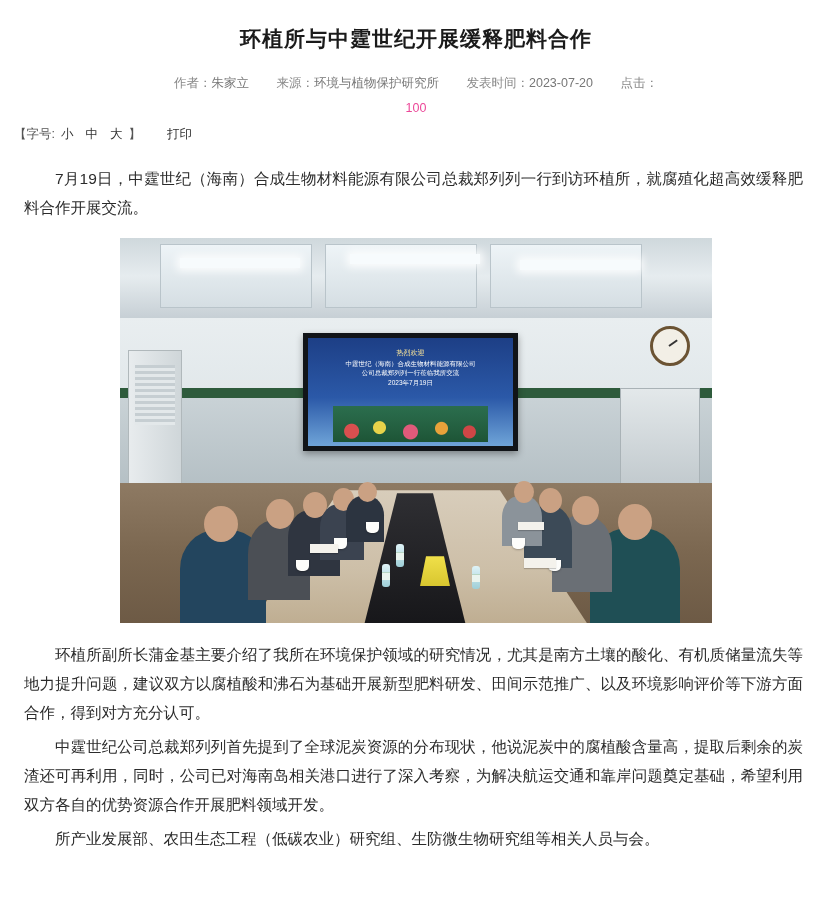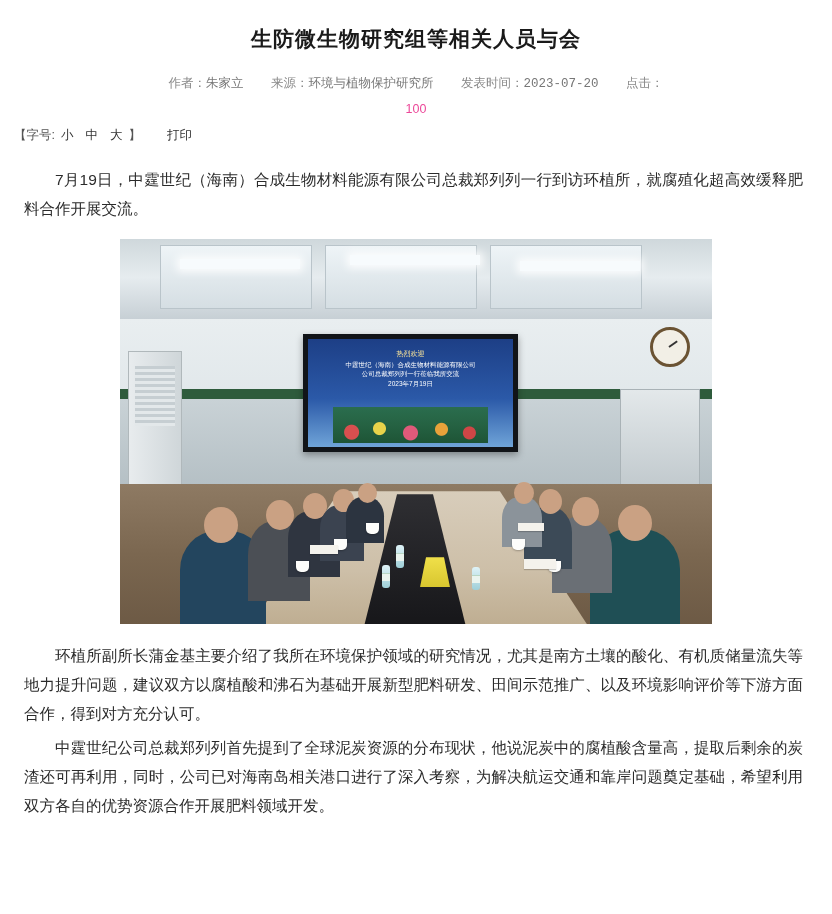--- a/index.html
+++ b/index.html
@@ -29,21 +29,20 @@
   }
   .meta-line {
     text-align: center;
     font-size: 12.5px;
     color: #777777;
     line-height: 2.0;
   }
   .meta-line .meta-item {
     display: inline-block;
     margin: 0 12px;
-    font-family: Liberation Mono, monospace;
   }
   .meta-item .meta-label {
     color: #888888;
   }
   .meta-item .meta-value {
     color: #777777;
   }
   .hits-value {
     display: block;
     text-align: center;
@@ -211,21 +210,21 @@
     text-align: right;
     font-size: 13px;
     color: #666666;
   }
 </style>
 </head>
 <body>
 
 <div class="page">
 
-  <h1 class="article-title">生防微生物研究组等相关人员与会</h1>
+  <h1 class="article-title">环植所与中霆世纪开展缓释肥料合作</h1>
 
   <div class="meta-line">
     <span class="meta-item">
       <span class="meta-label">作者：</span><span class="meta-value">朱家立</span>
     </span>
     <span class="meta-item">
       <span class="meta-label">来源：</span><span class="meta-value">环境与植物保护研究所</span>
     </span>
     <span class="meta-item">
       <span class="meta-label">发表时间：</span><span class="meta-value">2023-07-20</span>
@@ -310,15 +309,16 @@
         <div class="ph-bottle" style="left:352px; top:328px;"></div>
         <div class="ph-paper" style="left:190px; top:306px; width:28px; height:9px;"></div>
         <div class="ph-paper" style="left:398px; top:284px; width:26px; height:8px;"></div>
         <div class="ph-paper" style="left:404px; top:320px; width:32px; height:10px;"></div>
         <div class="ph-bag"></div>
       </div>
     </div>
 
     <p>环植所副所长蒲金基主要介绍了我所在环境保护领域的研究情况，尤其是南方土壤的酸化、有机质储量流失等地力提升问题，建议双方以腐植酸和沸石为基础开展新型肥料研发、田间示范推广、以及环境影响评价等下游方面合作，得到对方充分认可。</p>
     <p>中霆世纪公司总裁郑列列首先提到了全球泥炭资源的分布现状，他说泥炭中的腐植酸含量高，提取后剩余的炭渣还可再利用，同时，公司已对海南岛相关港口进行了深入考察，为解决航运交通和靠岸问题奠定基础，希望利用双方各自的优势资源合作开展肥料领域开发。</p>
+    <p>所产业发展部、农田生态工程（低碳农业）研究组、生防微生物研究组等相关人员与会。</p>
   </div>
 
 </div>
 
 </body></html>

